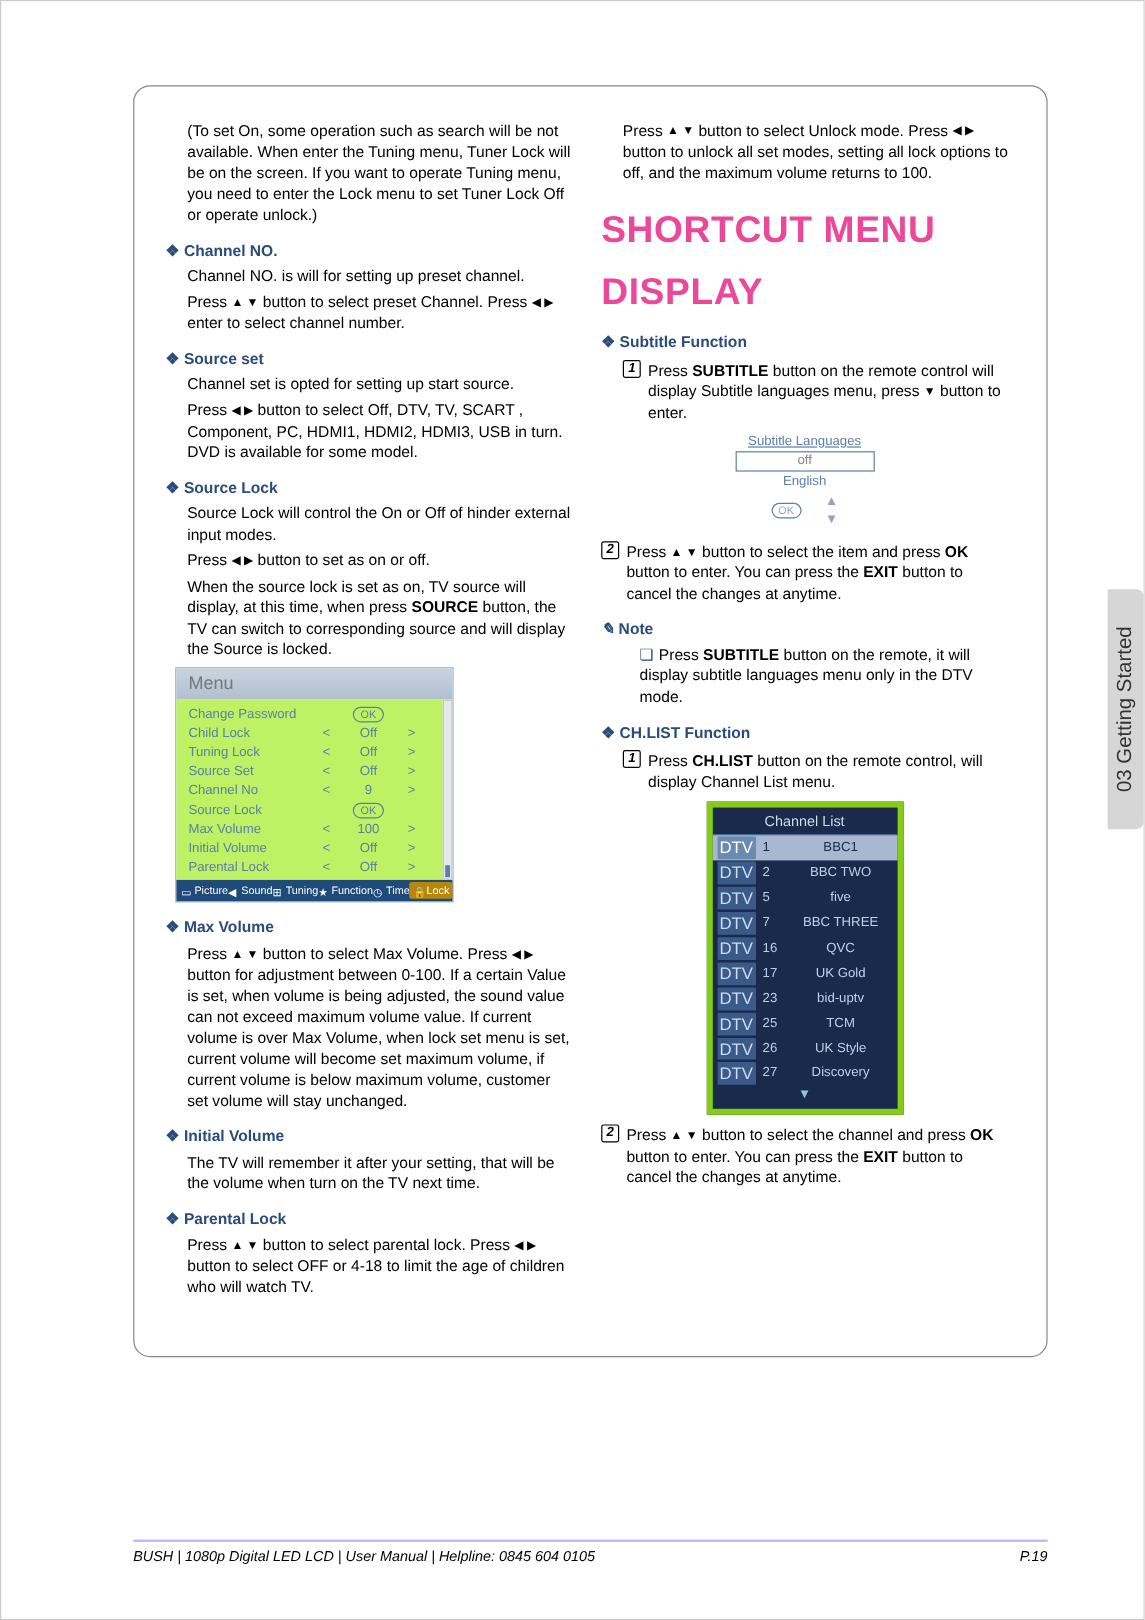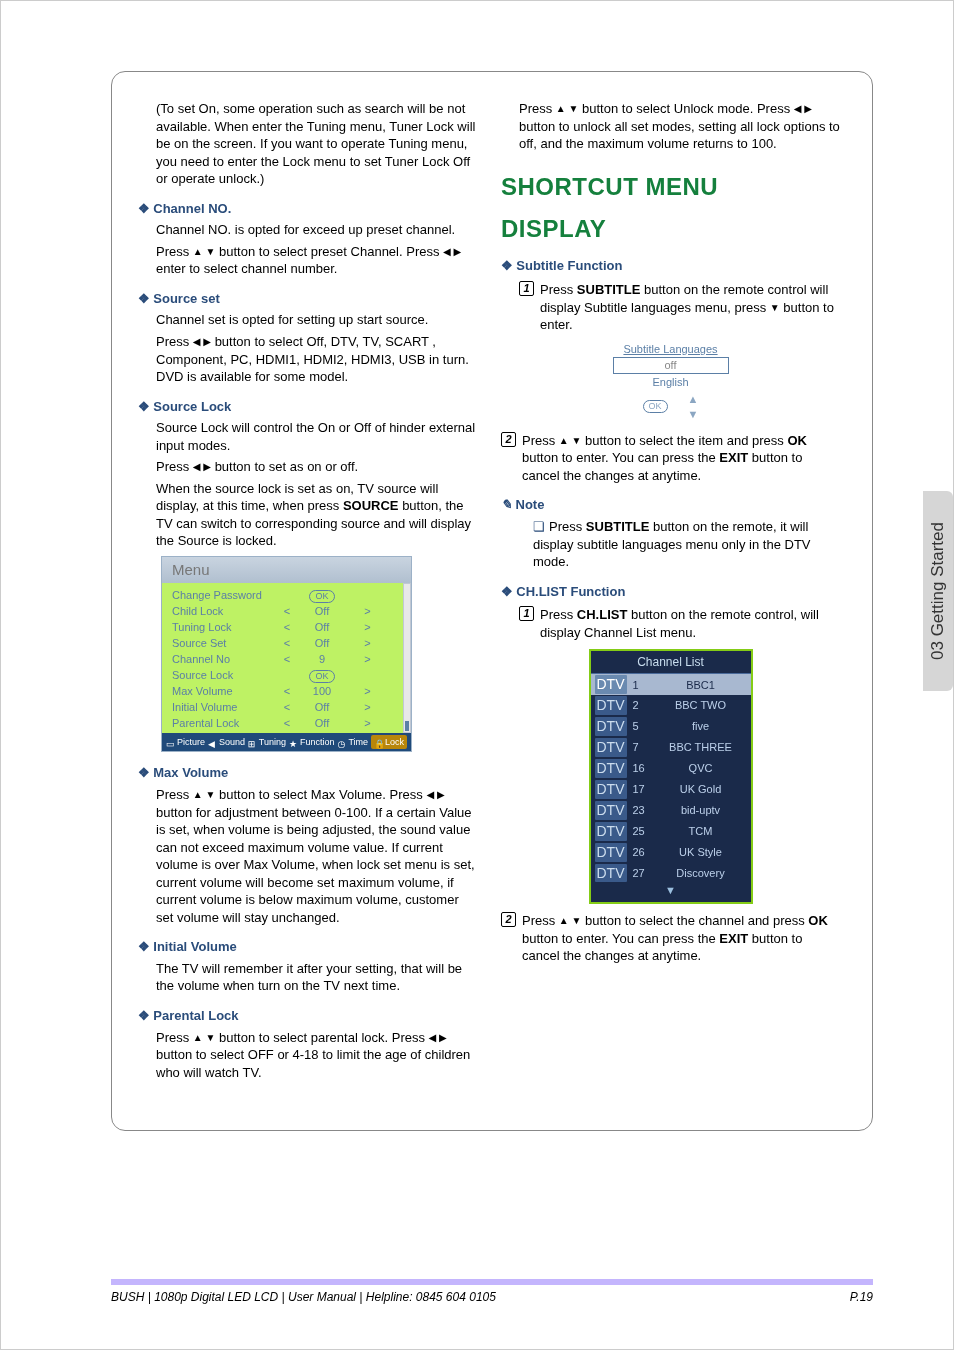--- a/index.html
+++ b/index.html
@@ -34,22 +34,22 @@
     font-weight: bold;
     color: #2a4c7a;
     margin-top: 12px;
     margin-bottom: 4px;
     font-size: 13px;
   }
   .bullet::before { content: "❖ "; color: #2a4c7a; }
   .notebullet { color:#2a4c7a; display:inline-block; width:16px; }
   .h1 {
     font-weight: bold;
-    font-size: 24px;
-    color: #15803d;
+    font-size: 31px;
+    color: #ec4899;
     margin-top: 18px;
     margin-bottom: 0;
     letter-spacing: 0.5px;
   }
   .section-tab {
     position: absolute;
     right: 0;
     top: 490px;
     width: 30px;
     height: 200px;
@@ -61,21 +61,21 @@
     writing-mode: vertical-rl;
     transform: rotate(180deg);
     font-size: 17px;
     color: #333;
   }
   .footer {
     position: absolute;
     bottom: 44px;
     left: 110px;
     right: 80px;
-    border-top: 6px solid #c4b5fd;
+    border-top: 2px solid #c4b5fd;
     padding-top: 4px;
     font-style: italic;
     font-size: 12px;
     display: flex;
     justify-content: space-between;
   }
   .bold { font-weight: bold; }
   .arrow { font-family: Arial, sans-serif; font-size: 10px; vertical-align: 1px;}
   .numstep {
     display:inline-block;
@@ -89,22 +89,22 @@
     font-style: italic;
     margin-right:6px;
     vertical-align:-2px;
   }
   .pencil { font-style: italic; color:#2a4c7a; }
   .step-row { display:flex; margin-top:6px;}
   .step-row .numstep{flex:0 0 auto;}
   .step-row .step-text{flex:1;}
   
   .osd-menu {
-    width: 251px;
-    margin: 6px auto 10px 23px;
+    width: 232px;
+    margin: 6px auto 10px 8px;
     font-family: Arial, sans-serif;
     font-size:11px;
     color:#5b7fa6;
     border:1px solid #9cb1c7;
   }
   .osd-title {
     background: linear-gradient(#c9d4e0,#b0bfcf);
     color:#777; font-size:15px; padding:3px 10px;
     font-family: "Segoe UI", Arial, sans-serif;
   }
@@ -125,21 +125,21 @@
   .tinyicon{width:9px;height:9px;display:inline-block;}
   .scrollbar{width:8px;background:#e8e8e8;position:relative;border:1px solid #c0c8d4;}
   .osd-wrap{display:flex;}
   .thumb{position:absolute;bottom:1px;left:1px;right:1px;height:10px;background:#5b7fa6;}
   
   .subt-box{width:140px;margin:8px auto 10px;font-family:Arial,sans-serif;font-size:11px;color:#5b7fa6;text-align:center;}
   .subt-title{text-decoration:underline;}
   .subt-sel{border:1px solid #5b7fa6;margin:1px 12px;color:#888;}
   .subt-ok{margin-top:2px;display:flex;justify-content:center;gap:20px;align-items:center;color:#8ba6c2;}
   
-  .chlist{width:164px;margin:8px auto 8px;background:#1a2a4a;color:#bcd0ea;font-family:Arial,sans-serif;font-size:11px;border:2px solid #84cc16;}
+  .chlist{width:164px;margin:8px auto 8px;background:#1a2a4a;color:#bcd0ea;font-family:Arial,sans-serif;font-size:11px;border:5px solid #84cc16;}
   .chlist-title{text-align:center;padding:3px 0;border-bottom:1px solid #4a6a9a;color:#c8ddee;font-size:12px;}
   .ch-row{display:flex;align-items:center;padding:1px 6px 1px 4px;gap:6px;}
   .ch-row.sel{background:#a8b8d0;color:#1a2a4a;}
   .dtv{background:#3a5a8a;color:#cde;font-size:14px;padding:0 2px;border-radius:1px;}
   .ch-row.sel .dtv{background:#6a8ab0;color:#fff;}
   .ch-num{width:18px;}
   .ch-name{flex:1;text-align:center;}
   .ch-arrow-row{text-align:center;color:#9cc0e0;padding:0 0 4px;}
 </style>
 </head>
@@ -147,21 +147,21 @@
 
 <div class="page">
   <div class="section-tab">03 Getting Started</div>
 
   <div class="content-frame">
 
     <div class="col">
       <div class="indent para">(To set On, some operation such as search will be not available. When enter the Tuning menu, Tuner Lock will be on the screen. If you want to operate Tuning menu, you need to enter the Lock menu to set Tuner Lock Off or operate unlock.)</div>
 
       <div class="h4 bullet">Channel NO.</div>
-      <div class="indent para">Channel NO. is opted for exceed up preset channel.</div>
+      <div class="indent para">Channel NO. is will for setting up preset channel.</div>
       <div class="indent para">
         <span>Press </span><span class="arrow">▲ ▼</span><span> button to select preset Channel. Press </span><span class="arrow">◀  ▶</span><span> enter to select channel number.</span>
       </div>
 
       <div class="h4 bullet">Source set</div>
       <div class="indent para">Channel set is opted for setting up start source.</div>
       <div class="indent para">
         <span>Press </span><span class="arrow">◀  ▶</span><span> button to select Off, DTV, TV,  SCART , Component, PC, HDMI1, HDMI2, HDMI3, USB in turn. DVD is available for some model.</span>
       </div>
 

